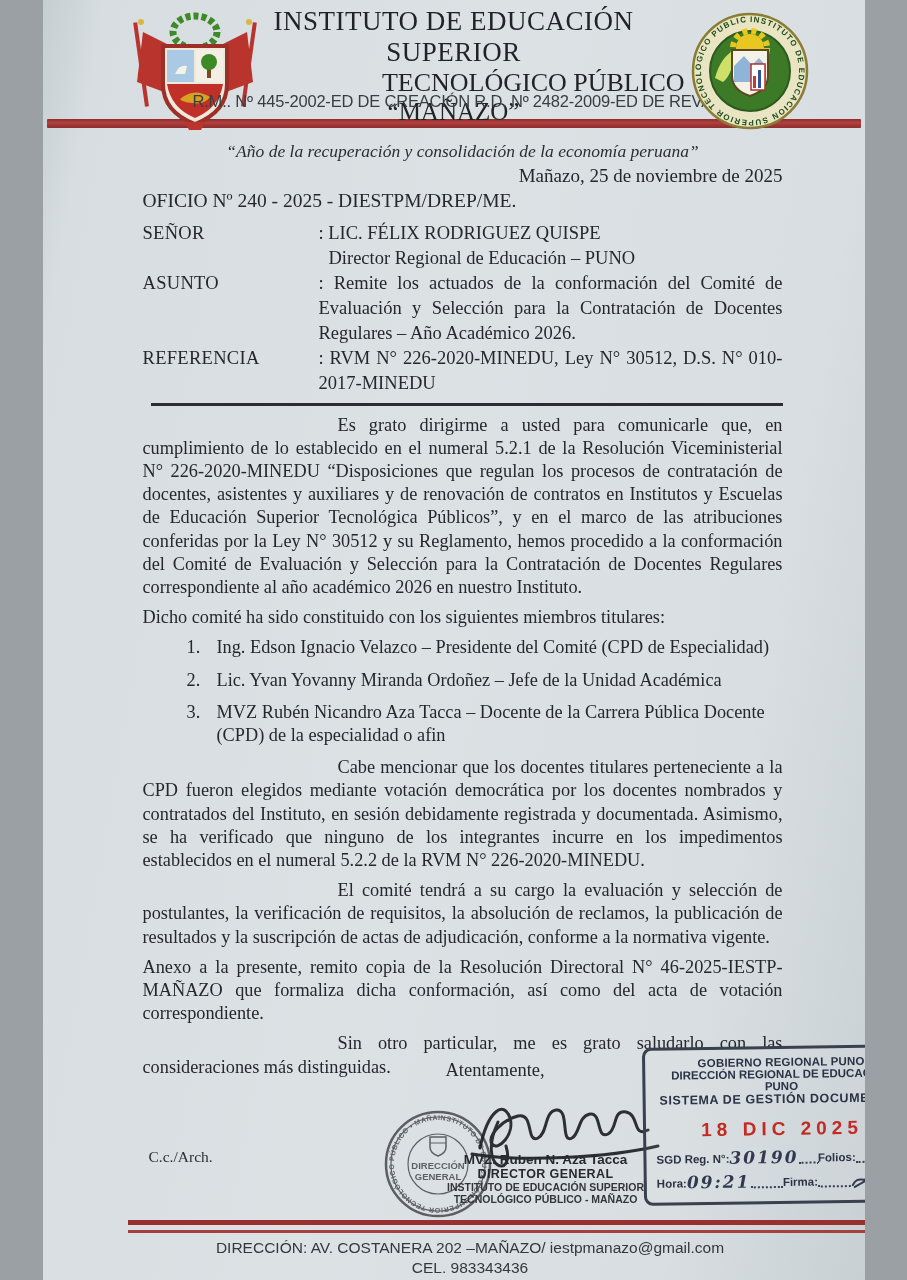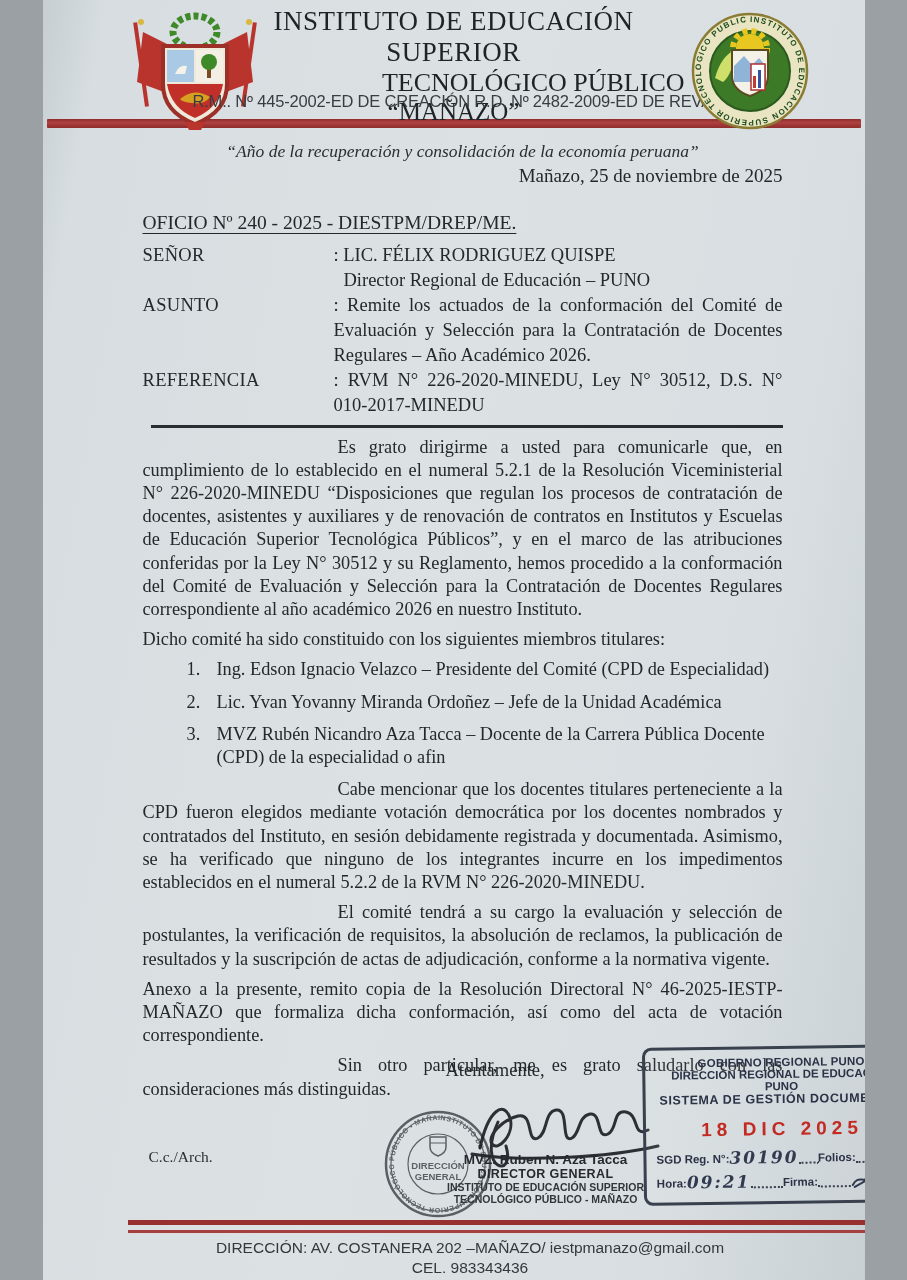--- a/index.html
+++ b/index.html
@@ -21,24 +21,24 @@
     font-family:"Liberation Sans", sans-serif; font-size:16.5px; color:#383d42; letter-spacing:-0.2px;
     white-space:nowrap;
   }
   .emblem-left { position:absolute; left:82px; top:4px; }
   .emblem-right { position:absolute; right:50px; top:8px; }
   .red-bar { height:9px; background:linear-gradient(#8e2c2c,#b04040 40%,#8e2c2c); margin:1px 4px 0 4px; border-radius:1px; }
   
   .content { padding:0 82px 0 100px; }
   .motto { margin-top:13px; text-align:center; font-style:italic; font-size:17.5px; color:#2a2e33; }
   .dateline { text-align:right; font-size:19px; margin-top:3px; }
-  .oficio { margin-top:25px; font-size:19.5px; text-decoration:underline; text-underline-offset:4px; }
+  .oficio { margin-top:3px; font-size:19.5px; text-underline-offset:4px; }
   
   .ref-block { margin-top:9px; }
-  .ref-row { display:grid; grid-template-columns:176px 1fr; font-size:18.5px; line-height:25px;gap:15px; }
+  .ref-row { display:grid; grid-template-columns:176px 1fr; font-size:18.5px; line-height:25px; }
   .ref-label { letter-spacing:.3px; }
   .ref-value { text-align:justify; }
   .ref-cont { padding-left:10px; }
   .ref-rule { height:2.5px; background:#2a2d31; margin:7px 0 0 8px; border:none; }
   
   .body-text { margin-top:8px; font-size:18.3px; line-height:23.2px; text-align:justify; }
   .body-text p { margin-bottom:7px; }
   .indent { text-indent:195px; }
   ol.members { list-style:none; margin:2px 0 8px 44px; }
   ol.members li { display:grid; grid-template-columns:30px 1fr; margin-bottom:9px; text-align:left; }

